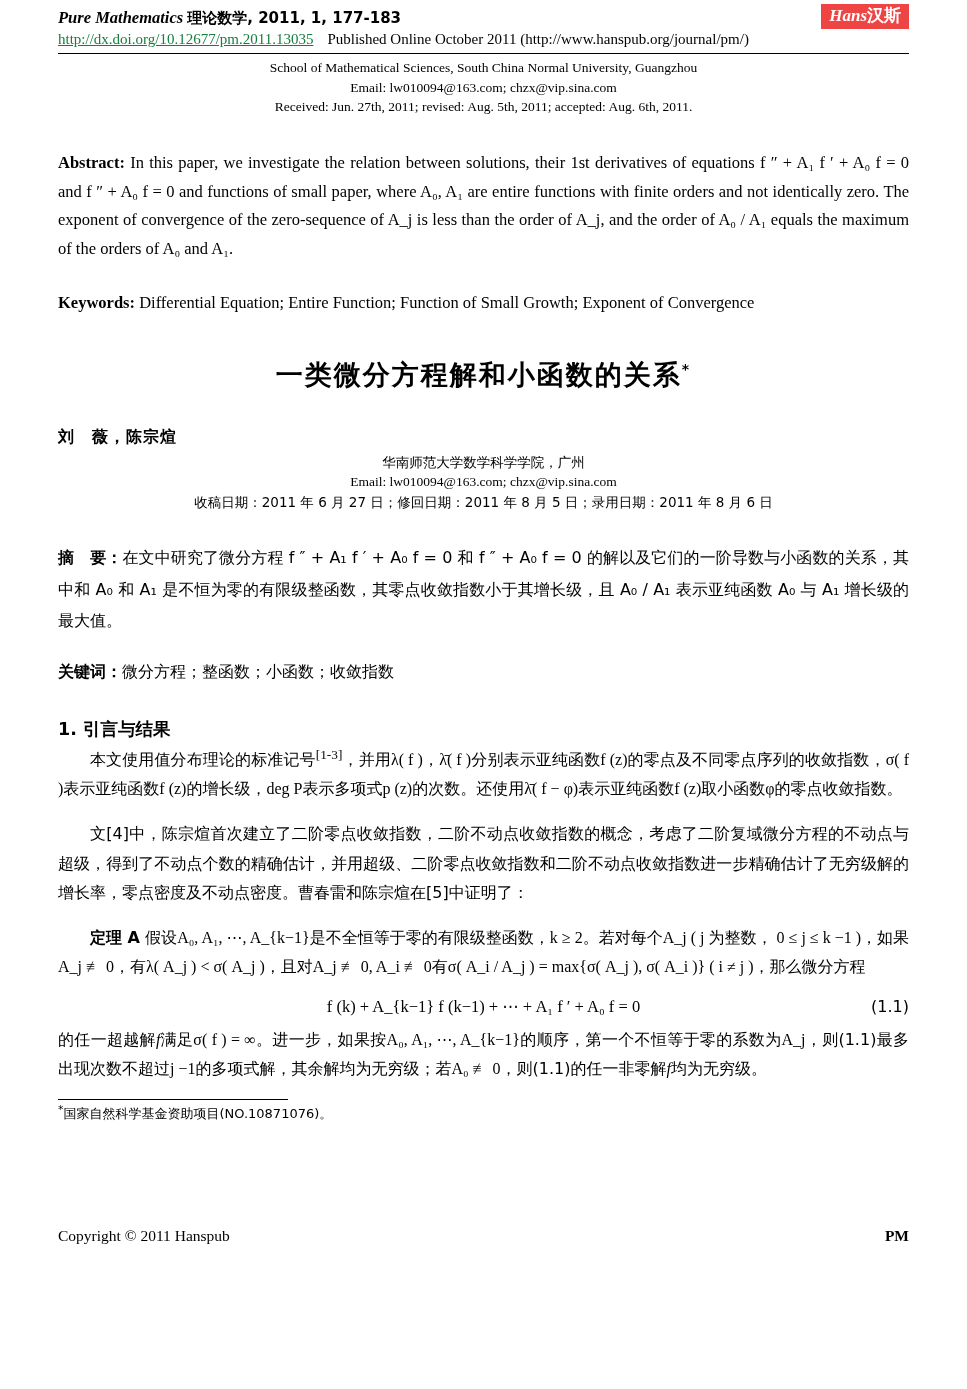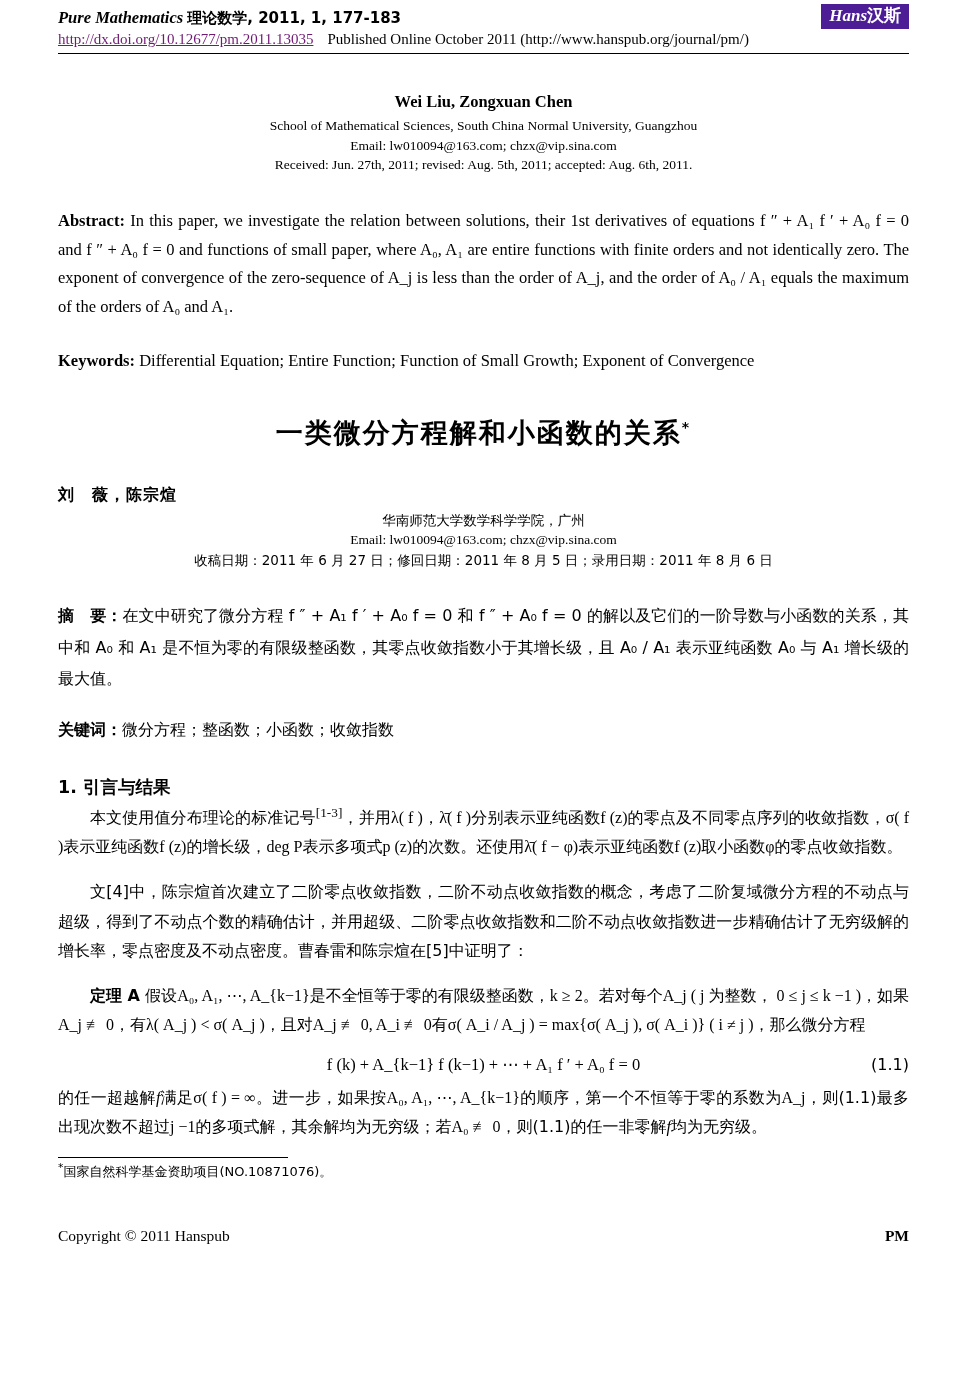--- a/index.html
+++ b/index.html
@@ -42,31 +42,31 @@
   }
   .mast-cn {
     font-family: "DejaVu Sans", sans-serif;
     font-size: 15px;
   }
   .mast-line2 {
     font-size: 15px;
     margin-top: 3px;
   }
   .doi-link {
-    color: #701a75;
+    color: #15803d;
     text-decoration: underline;
   }
   .pub-online {
     margin-left: 14px;
   }
   .hans-logo {
     position: absolute;
     right: 0;
     top: 4px;
-    background: #4c1d95;
+    background: #ef4444;
     color: #fff;
     font-weight: bold;
     font-size: 17px;
     padding: 2px 8px 3px 8px;
     letter-spacing: 0px;
     font-family: "DejaVu Sans", sans-serif;
     line-height: 1.15;
   }
   .hans-logo .hans-en { font-family: "Liberation Serif", serif; font-style: italic; }
   .rule {
@@ -227,21 +227,20 @@
       <div class="mast-line2">
         <span class="doi-link">http://dx.doi.org/10.12677/pm.2011.13035</span><span class="pub-online">Published Online October 2011 (http://www.hanspub.org/journal/pm/)</span>
       </div>
       <div class="hans-logo">
         <span class="hans-en">Hans</span><span>汉斯</span>
       </div>
       <hr class="rule">
     </div>
 
 
-    <div class="authors-en">Wei Liu, Zongxuan Chen</div>
     <div class="affil">
       <div>School of Mathematical Sciences, South China Normal University, Guangzhou</div>
       <div>Email: lw010094@163.com; chzx@vip.sina.com</div>
       <div>Received: Jun. 27th, 2011; revised: Aug. 5th, 2011; accepted: Aug. 6th, 2011.</div>
     </div>
 
     <div class="abstract">
       <b>Abstract:</b>
       <span>In this paper, we investigate the relation between solutions, their 1st derivatives of equations</span>
       <span class="mathspan">f ″ + A₁ f ′ + A₀ f = 0</span>

